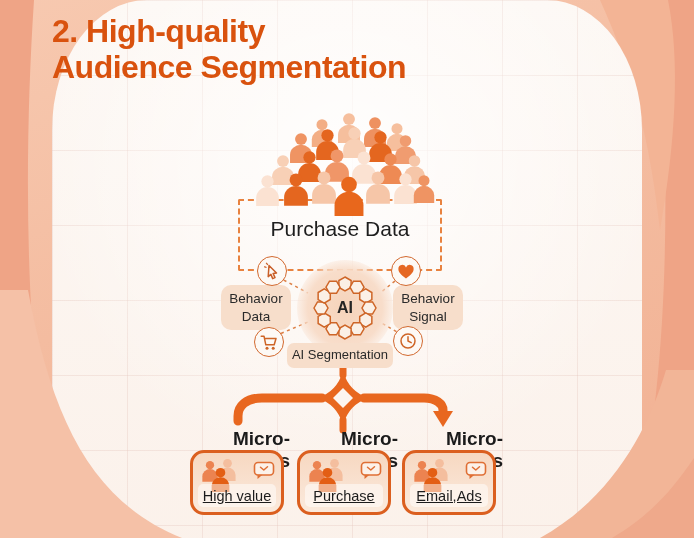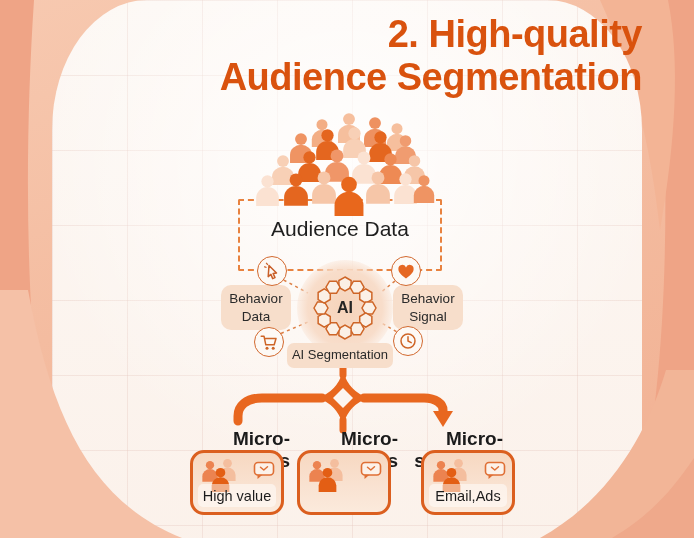--- a/index.html
+++ b/index.html
@@ -15,22 +15,22 @@
   .card{left:52px;right:52px;top:0;bottom:-34px;z-index:1;
         border-radius:95px 95px 90px 90px / 130px 130px 110px 110px;
         background:
           radial-gradient(circle at 50% 28%, rgba(255,255,255,.85), rgba(255,255,255,0) 62%),
           repeating-linear-gradient(to right, rgba(226,193,184,.32) 0 1px, transparent 1px 75px),
           repeating-linear-gradient(to bottom, rgba(226,193,184,.32) 0 1px, transparent 1px 75px),
           linear-gradient(#FDF8F4,#FBF1EA);}
   .fg-shapes{left:0;top:0;z-index:2;pointer-events:none;}
 
   
-  .title{left:52px;right:52px;top:13px;z-index:3;text-align:right;
-         color:#D9520E;font-weight:bold;font-size:38px;line-height:1.14;letter-spacing:-.5px;}
+  .title{left:52px;right:52px;top:13px;z-index:3;text-align:left;
+         color:#D9520E;font-weight:bold;font-size:32px;line-height:1.14;letter-spacing:-.5px;}
 
   
   .dashed-box{left:238px;top:199px;width:204px;height:72px;z-index:3;
               border:2px dashed #E8823F;border-radius:2px;}
   .audience-label{left:238px;top:217px;width:204px;z-index:5;text-align:center;
                   font-size:21px;color:#1E1E1E;}
   .crowd{left:248px;top:112px;z-index:4;}
 
   
   .connectors{left:240px;top:250px;z-index:5;}
@@ -53,21 +53,21 @@
   .brace{left:230px;top:360px;z-index:5;}
 
   
   .seg-header{top:428px;width:110px;z-index:6;text-align:right;
               font-size:19px;font-weight:bold;color:#1B1B1B;}
   .seg-box{top:450px;width:94px;height:65px;z-index:6;border-radius:14px;
            border:3px solid #DB5F1F;
            background:linear-gradient(#F7D8C1 0%,#F9E2D1 55%,#FBEADC 100%);}
   .seg-label{position:absolute;left:5px;right:5px;bottom:5px;height:23px;border-radius:5px;
              background:rgba(255,255,255,.5);display:flex;align-items:center;justify-content:center;
-             font-size:14.5px;color:#1C1C1C;}
+             font-size:14.5px;color:#1C1C1C;text-decoration:underline;}
   .seg-people{position:absolute;left:6px;top:5px;}
   .seg-chat{position:absolute;right:6px;top:8px;}
 </style>
 </head>
 <body>
 
 <div class="stage">
 
   <svg class="abs bg-shapes" width="694" height="538" viewBox="0 0 694 538">
     <path d="M0,0 L34,0 C22,180 26,400 62,538 L0,538 Z" fill="#EFA486"></path>
@@ -114,21 +114,21 @@
     <use href="#pp" x="154" y="42" width="25" height="30" fill="#F6C6A8"></use>
     <use href="#pp" x="6" y="62" width="27" height="32" fill="#FBE2D2"></use>
     <use href="#pp" x="34" y="60" width="28" height="34" fill="#E4661F"></use>
     <use href="#pp" x="62" y="58" width="28" height="34" fill="#F6C6A8"></use>
     <use href="#pp" x="116" y="58" width="28" height="34" fill="#F6C6A8"></use>
     <use href="#pp" x="144" y="60" width="27" height="32" fill="#FBE2D2"></use>
     <use href="#pp" x="164" y="62" width="24" height="29" fill="#EF9463"></use>
     <use href="#pp" x="84" y="63" width="34" height="41" fill="#E8671C"></use>
   </svg>
 
-  <div class="abs audience-label">Audience Data</div>
+  <div class="abs audience-label">Purchase Data</div>
 
   <svg class="abs connectors" width="210" height="120" viewBox="0 0 210 120">
     <g stroke="#DD8147" stroke-width="1.5" stroke-dasharray="3 3.5" fill="none">
       <line x1="38" y1="27" x2="68" y2="43"></line>
       <line x1="160" y1="27" x2="140" y2="43"></line>
       <line x1="35" y1="86" x2="68" y2="72"></line>
       <line x1="162" y1="85" x2="140" y2="72"></line>
     </g>
   </svg>
 
@@ -220,23 +220,24 @@
     <svg class="seg-people" width="48" height="36" viewBox="0 0 48 36">
       <use href="#pp" x="2" y="2" width="18" height="22" fill="#EC8350"></use>
       <use href="#pp" x="19" y="0" width="19" height="23" fill="#F4BE9E"></use>
       <use href="#pp" x="11" y="9" width="21" height="25" fill="#E35E14"></use>
     </svg>
     <svg class="seg-chat" width="22" height="19" viewBox="0 0 22 19">
       <rect x="1.5" y="1.5" width="19" height="12.5" rx="3.5" fill="rgba(255,255,255,.6)" stroke="#DF6F35" stroke-width="1.6"></rect>
       <path d="M7.5 6.2 L10.8 9 L14.5 5.8" fill="none" stroke="#DF6F35" stroke-width="1.5" stroke-linecap="round" stroke-linejoin="round"></path>
       <path d="M4.5 13.8 L4.5 18 L9.5 13.8 Z" fill="#DF6F35"></path>
     </svg>
-  </div>
-
-  <div class="abs seg-box" style="left:421px;">
+    <div class="seg-label">Purchase</div>
+  </div>
+
+  <div class="abs seg-box" style="left:402px;">
     <svg class="seg-people" width="48" height="36" viewBox="0 0 48 36">
       <use href="#pp" x="2" y="2" width="18" height="22" fill="#EC8350"></use>
       <use href="#pp" x="19" y="0" width="19" height="23" fill="#F4BE9E"></use>
       <use href="#pp" x="11" y="9" width="21" height="25" fill="#E35E14"></use>
     </svg>
     <svg class="seg-chat" width="22" height="19" viewBox="0 0 22 19">
       <rect x="1.5" y="1.5" width="19" height="12.5" rx="3.5" fill="rgba(255,255,255,.6)" stroke="#DF6F35" stroke-width="1.6"></rect>
       <path d="M7.5 6.2 L10.8 9 L14.5 5.8" fill="none" stroke="#DF6F35" stroke-width="1.5" stroke-linecap="round" stroke-linejoin="round"></path>
       <path d="M4.5 13.8 L4.5 18 L9.5 13.8 Z" fill="#DF6F35"></path>
     </svg>

